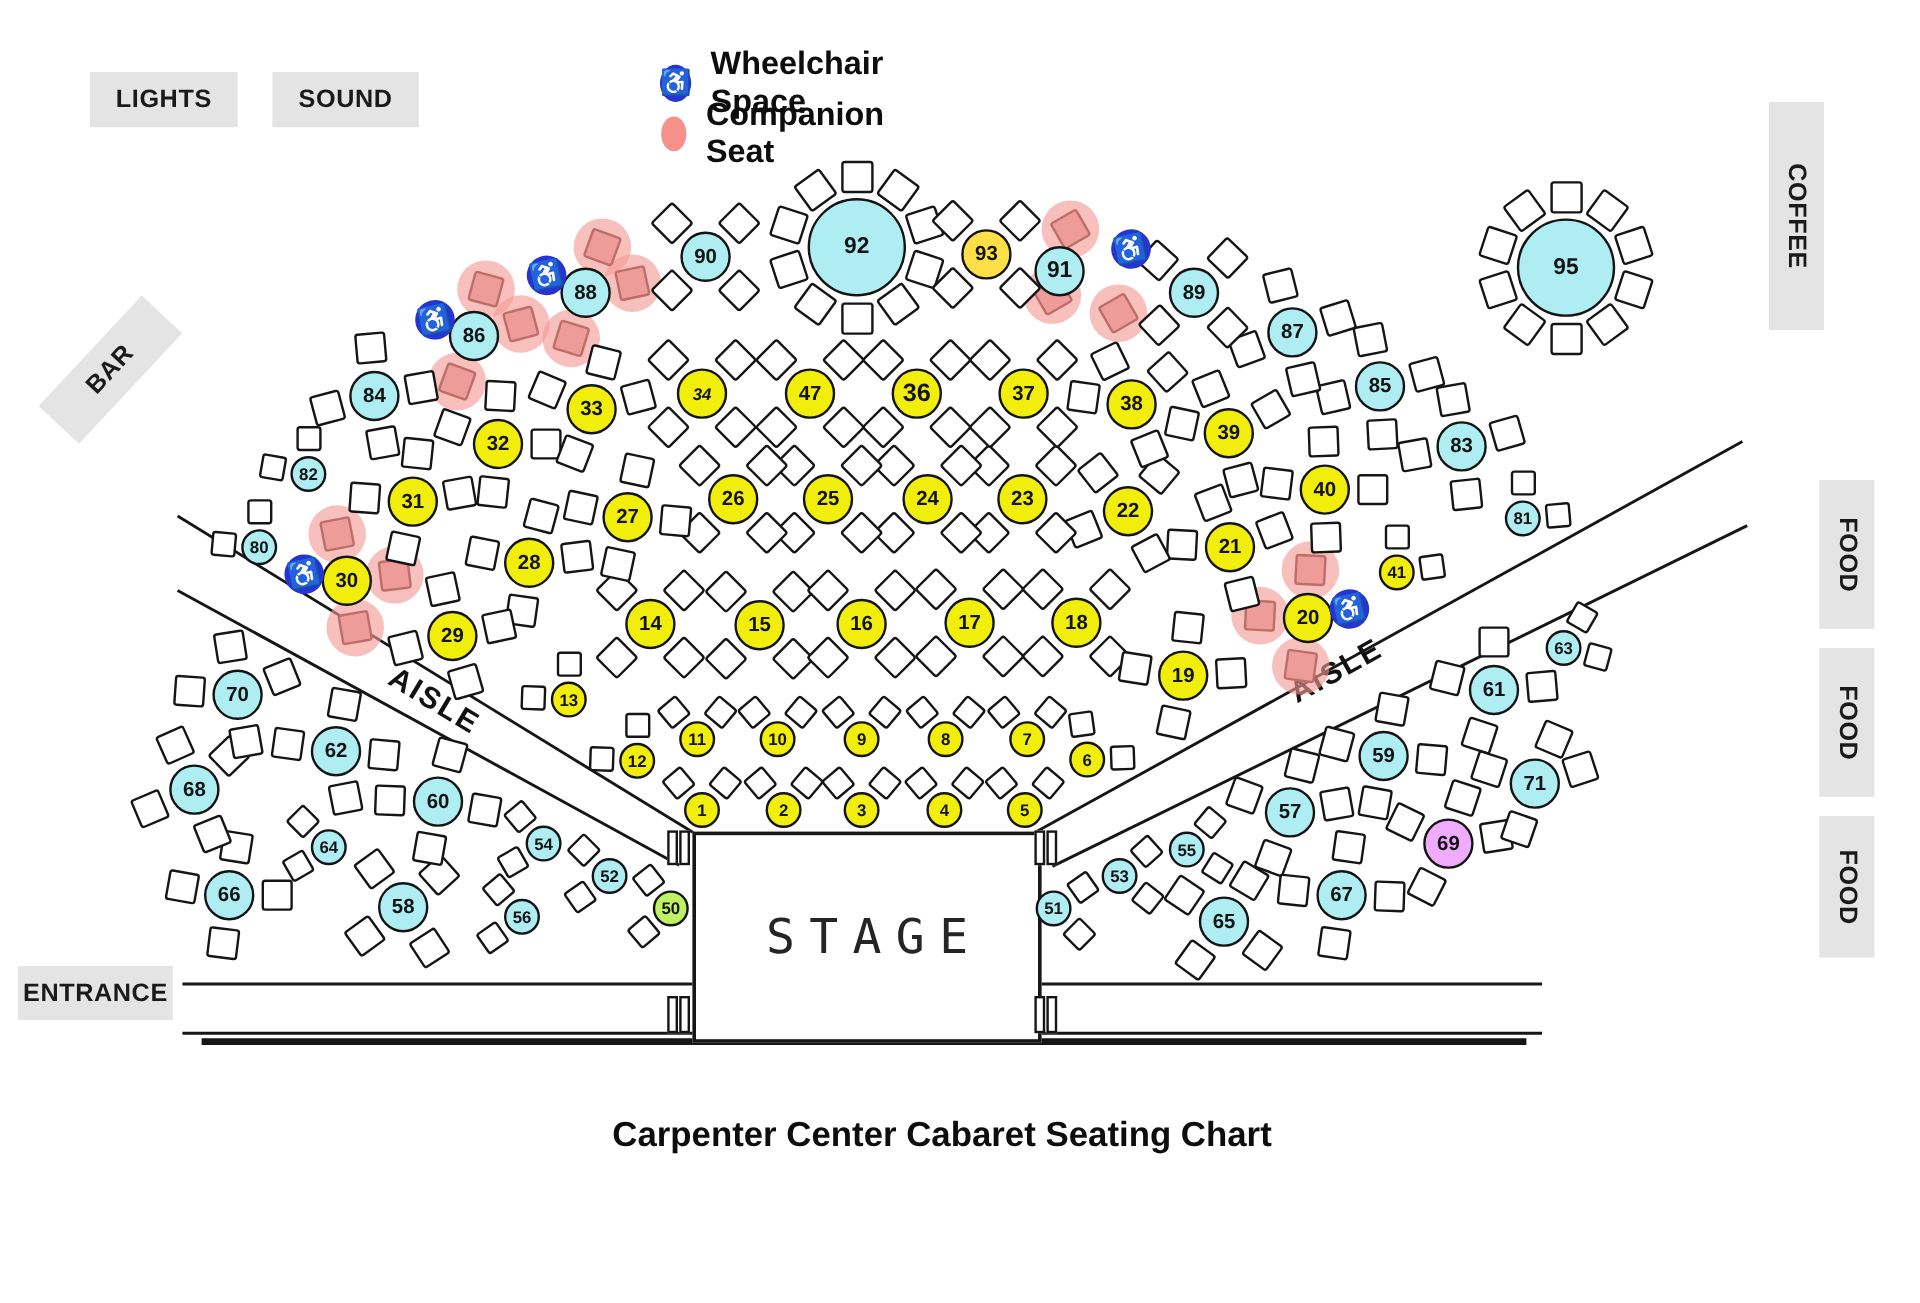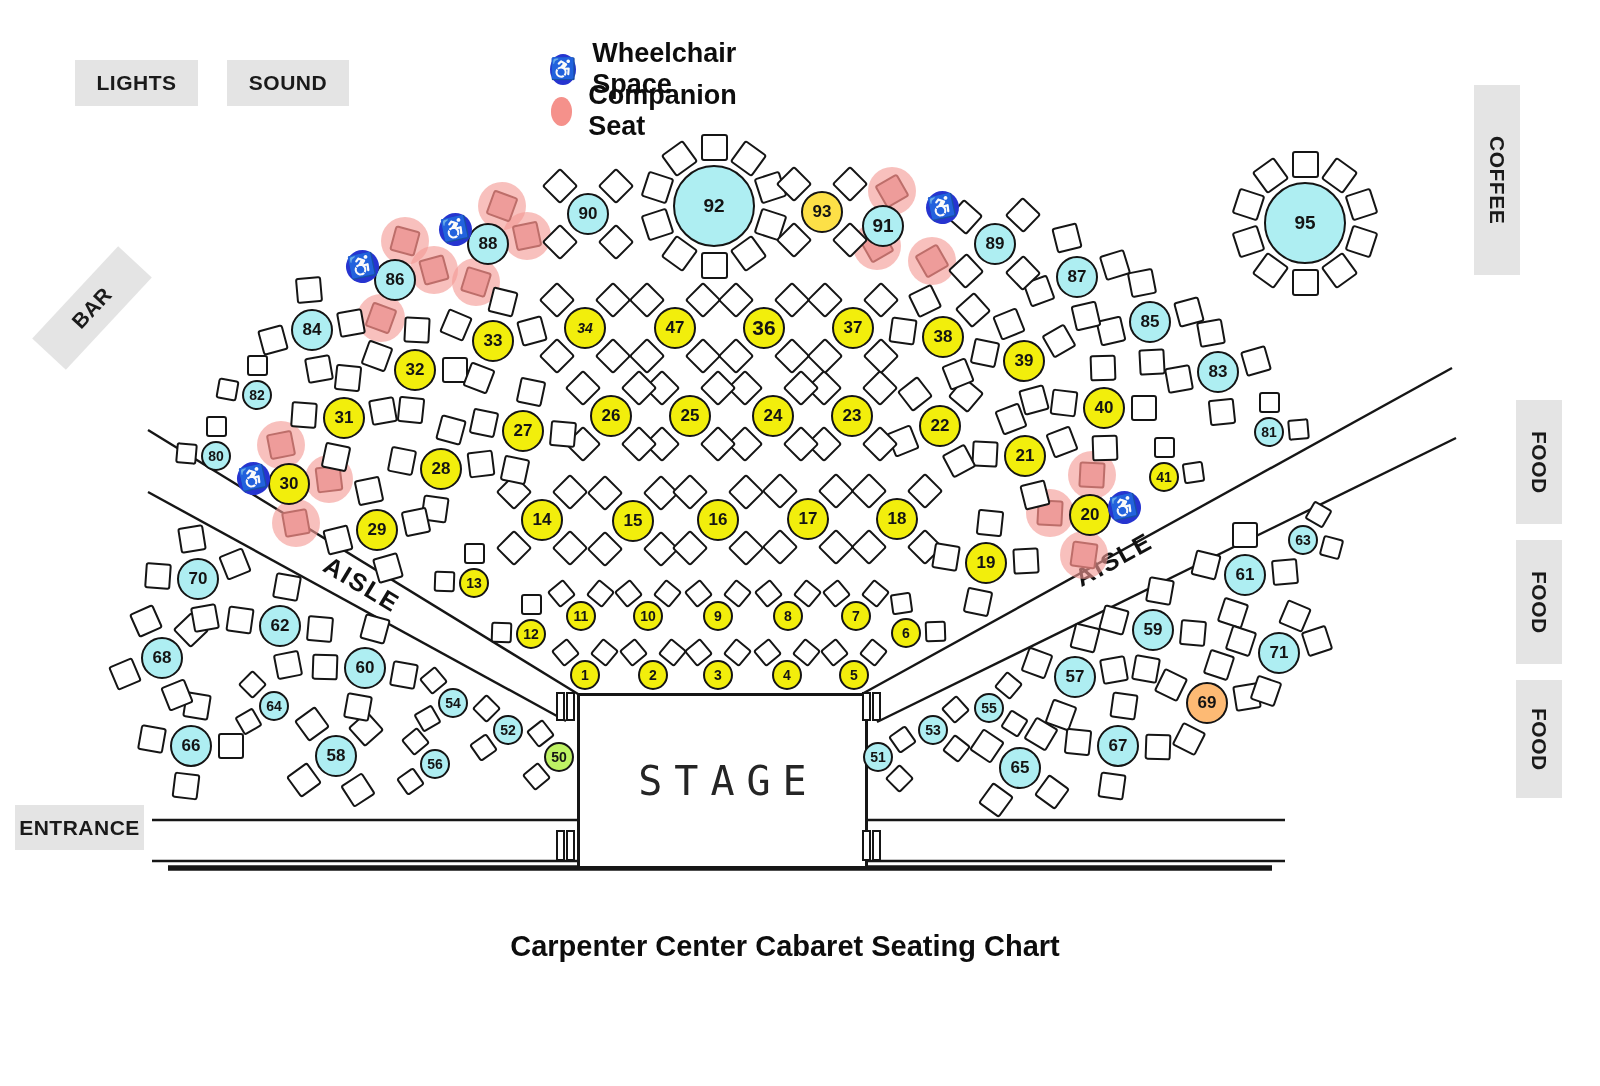--- a/index.html
+++ b/index.html
@@ -337,21 +337,21 @@
 <div class="tbl-circle" style="left: 1097px; top: 725px; width: 42px; height: 42px; background: rgb(174, 238, 242); font-size: 17px;">67</div>
 <div class="tbl-chair" style="width: 26px; height: 26px; border-width: 2.5px; left: 132.731px; top: 608.458px; transform: rotate(-24deg);"></div>
 <div class="tbl-chair" style="width: 26px; height: 26px; border-width: 2.5px; left: 177.774px; top: 617.214px; transform: rotate(46deg);"></div>
 <div class="tbl-chair" style="width: 26px; height: 26px; border-width: 2.5px; left: 112.18px; top: 660.629px; transform: rotate(-113deg);"></div>
 <div class="tbl-chair" style="width: 26px; height: 26px; border-width: 2.5px; left: 163.984px; top: 682.087px; transform: rotate(158deg);"></div>
 <div class="tbl-circle" style="left: 141px; top: 637px; width: 42px; height: 42px; background: rgb(174, 238, 242); font-size: 17px;">68</div>
 <div class="tbl-chair" style="width: 26px; height: 26px; border-width: 2.5px; left: 1206.36px; top: 651.958px; transform: rotate(18deg);"></div>
 <div class="tbl-chair" style="width: 26px; height: 26px; border-width: 2.5px; left: 1233.51px; top: 683.743px; transform: rotate(81deg);"></div>
 <div class="tbl-chair" style="width: 26px; height: 26px; border-width: 2.5px; left: 1158.05px; top: 672.465px; transform: rotate(-64deg);"></div>
 <div class="tbl-chair" style="width: 26px; height: 26px; border-width: 2.5px; left: 1175.84px; top: 725.64px; transform: rotate(-153deg);"></div>
-<div class="tbl-circle" style="left: 1186px; top: 682px; width: 42px; height: 42px; background: #fdba74; font-size: 17px;">69</div>
+<div class="tbl-circle" style="left: 1186px; top: 682px; width: 42px; height: 42px; background: #f0abfc; font-size: 17px;">69</div>
 <div class="tbl-chair" style="width: 26px; height: 26px; border-width: 2.5px; left: 178.743px; top: 526.492px; transform: rotate(-9deg);"></div>
 <div class="tbl-chair" style="width: 26px; height: 26px; border-width: 2.5px; left: 222.087px; top: 551.016px; transform: rotate(68deg);"></div>
 <div class="tbl-chair" style="width: 26px; height: 26px; border-width: 2.5px; left: 145.097px; top: 563.21px; transform: rotate(-86deg);"></div>
 <div class="tbl-chair" style="width: 26px; height: 26px; border-width: 2.5px; left: 191.946px; top: 605.392px; transform: rotate(170deg);"></div>
 <div class="tbl-circle" style="left: 177px; top: 558px; width: 42px; height: 42px; background: rgb(174, 238, 242); font-size: 17px;">70</div>
 <div class="tbl-chair" style="width: 26px; height: 26px; border-width: 2.5px; left: 1281.63px; top: 603.18px; transform: rotate(23deg);"></div>
 <div class="tbl-chair" style="width: 26px; height: 26px; border-width: 2.5px; left: 1304.04px; top: 627.639px; transform: rotate(72deg);"></div>
 <div class="tbl-chair" style="width: 26px; height: 26px; border-width: 2.5px; left: 1227.96px; top: 627.639px; transform: rotate(-72deg);"></div>
 <div class="tbl-chair" style="width: 26px; height: 26px; border-width: 2.5px; left: 1252.98px; top: 677.821px; transform: rotate(-161deg);"></div>
 <div class="tbl-circle" style="left: 1258px; top: 632px; width: 42px; height: 42px; background: rgb(174, 238, 242); font-size: 17px;">71</div>

